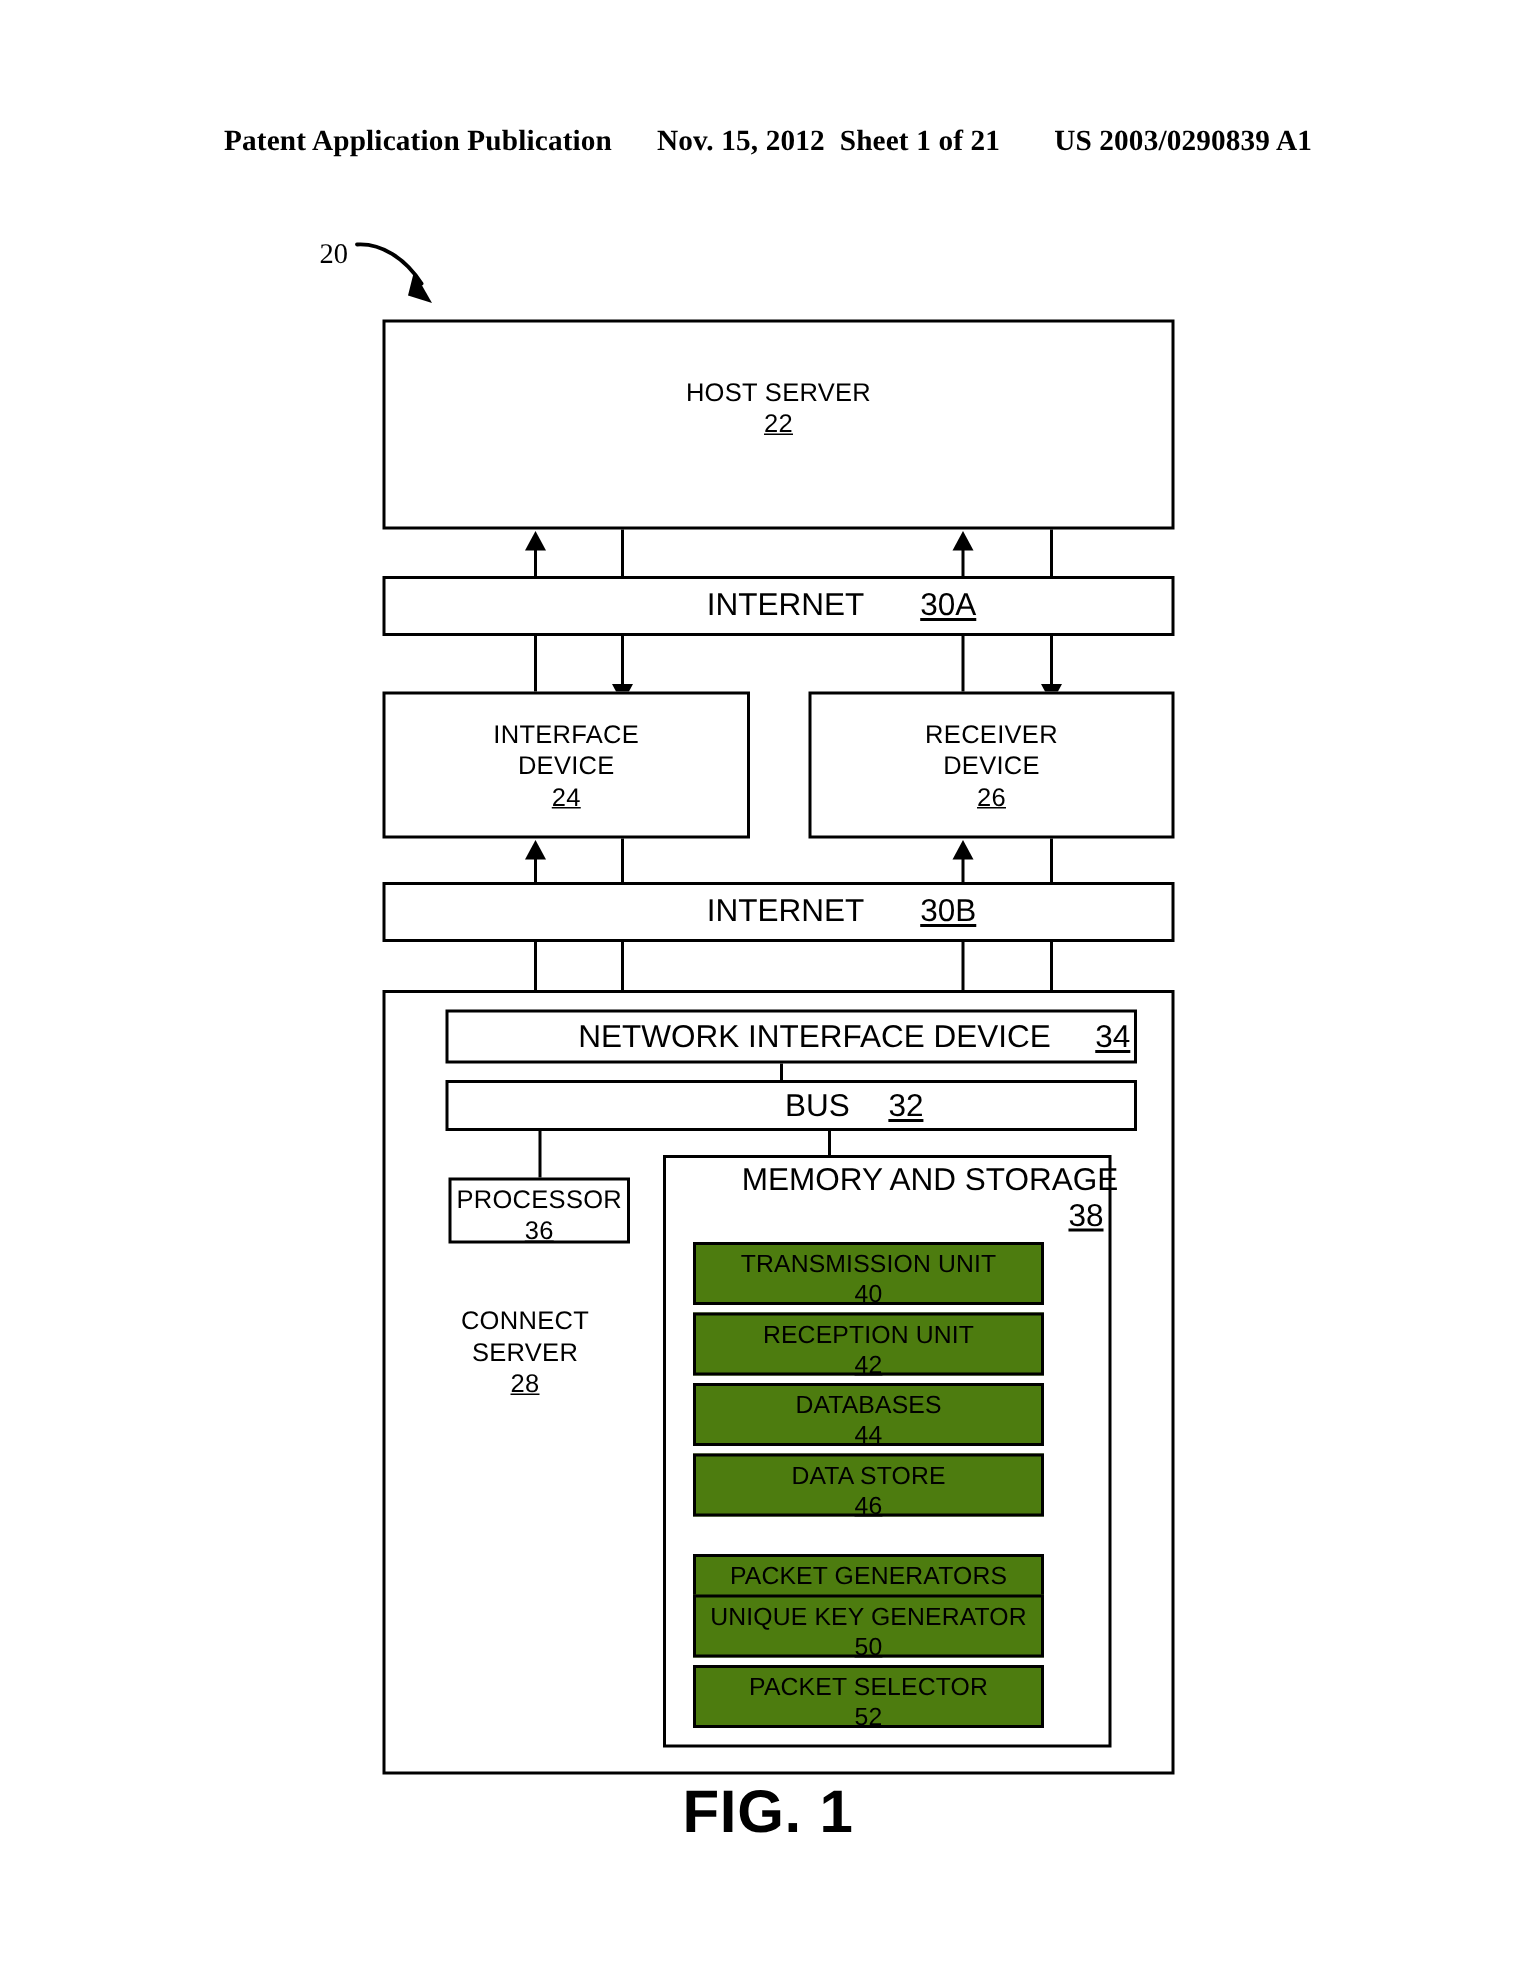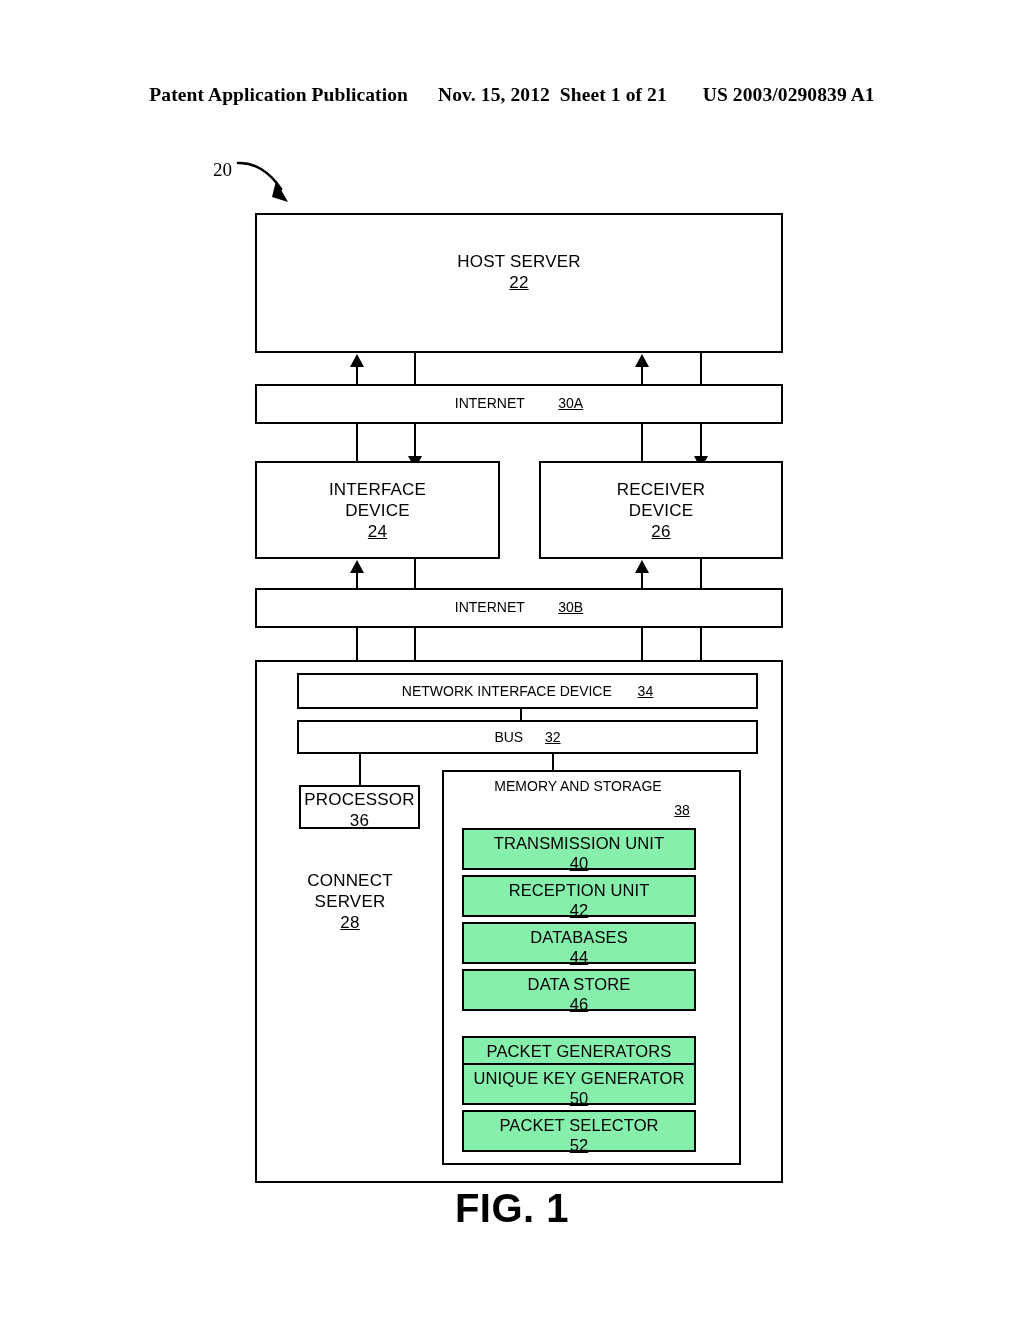--- a/index.html
+++ b/index.html
@@ -55,23 +55,24 @@
     line-height: 21px;
     letter-spacing: 0.2px;
     white-space: nowrap;
   }
   .blabel .ref {
     text-decoration: underline;
     text-underline-offset: 1px;
   }
   .row-label {
     position: absolute;
-    font-size: 14px;
+    font-size: 21px;
     line-height: 21px;
     white-space: nowrap;
+    padding-left: 42px;
   }
 
   
   .vline {
     position: absolute;
     width: 2px;
     background: #000;
   }
   
   .arrow-up, .arrow-down {
@@ -81,21 +82,21 @@
     border-left: 7px solid transparent;
     border-right: 7px solid transparent;
   }
   .arrow-up { border-bottom: 13px solid #000; }
   .arrow-down { border-top: 13px solid #000; }
 
   
   .modbox {
     position: absolute;
     border: 2px solid #000;
-    background: #86efac;
+    background: #4d7c0f;
     box-sizing: border-box;
     text-align: center;
     font-size: 16.5px;
     line-height: 20px;
     padding-top: 3px;
     letter-spacing: 0.1px;
     white-space: nowrap;
   }
   .modbox .ref {
     display: block;

